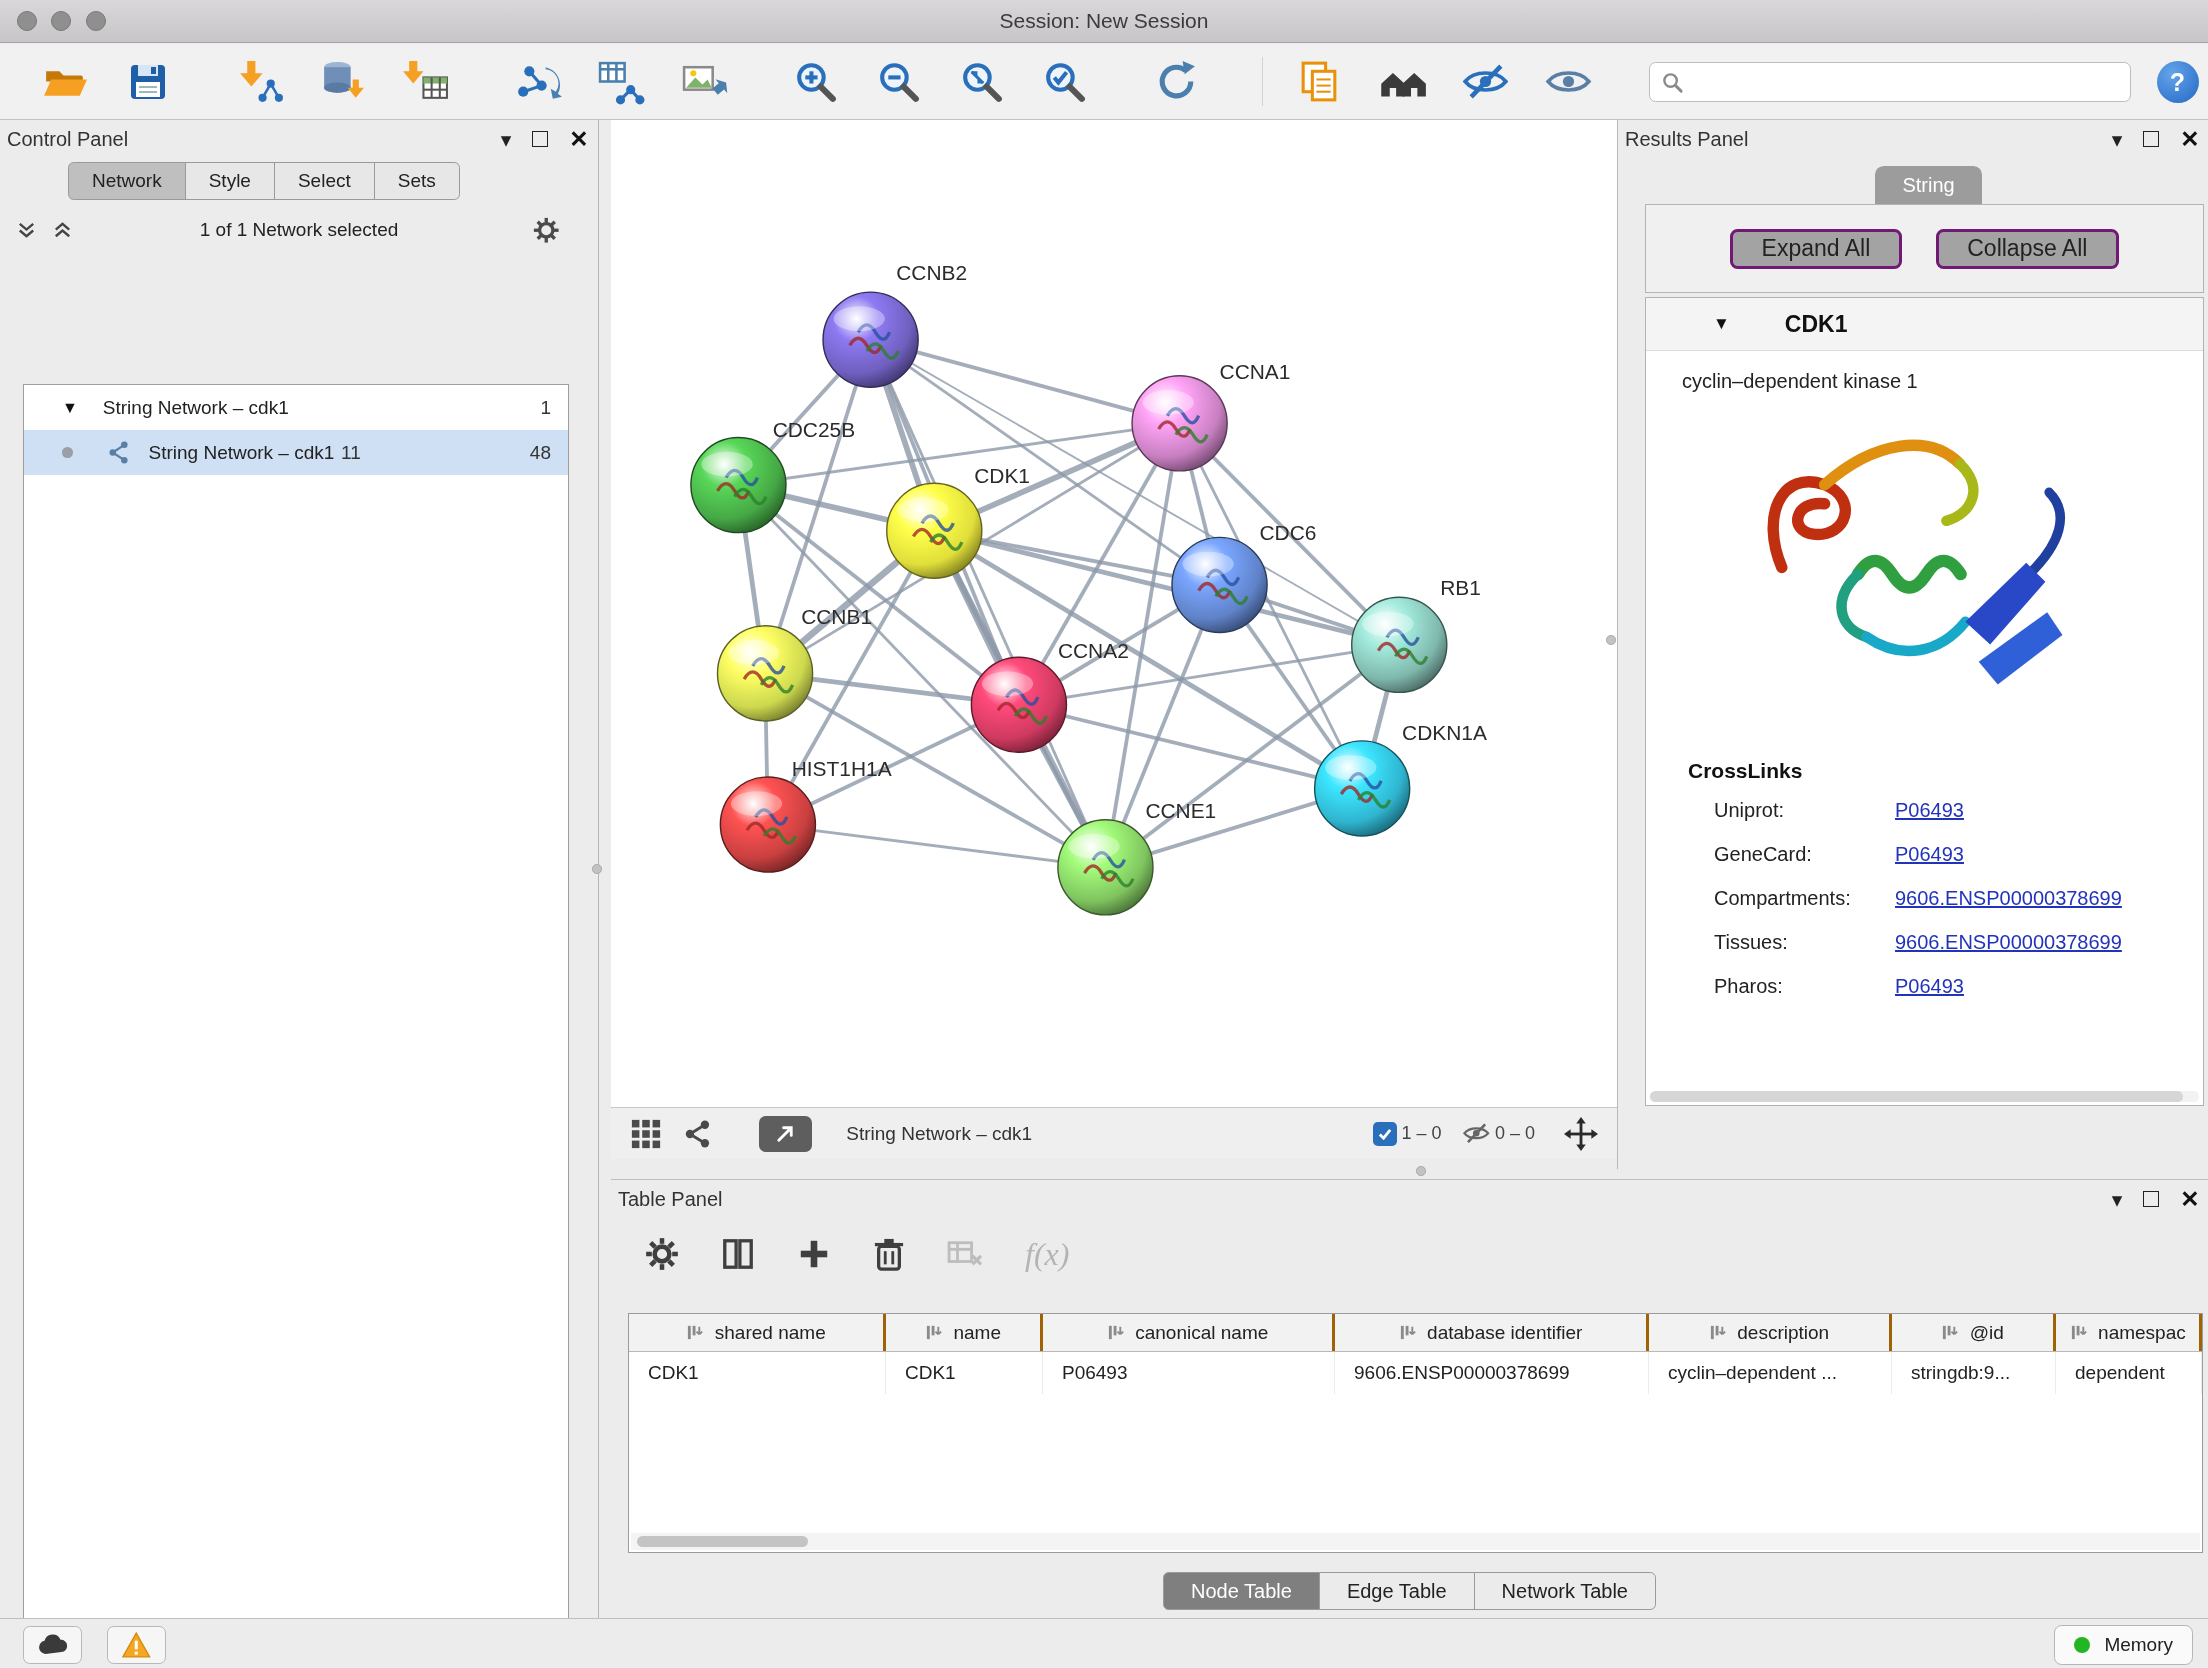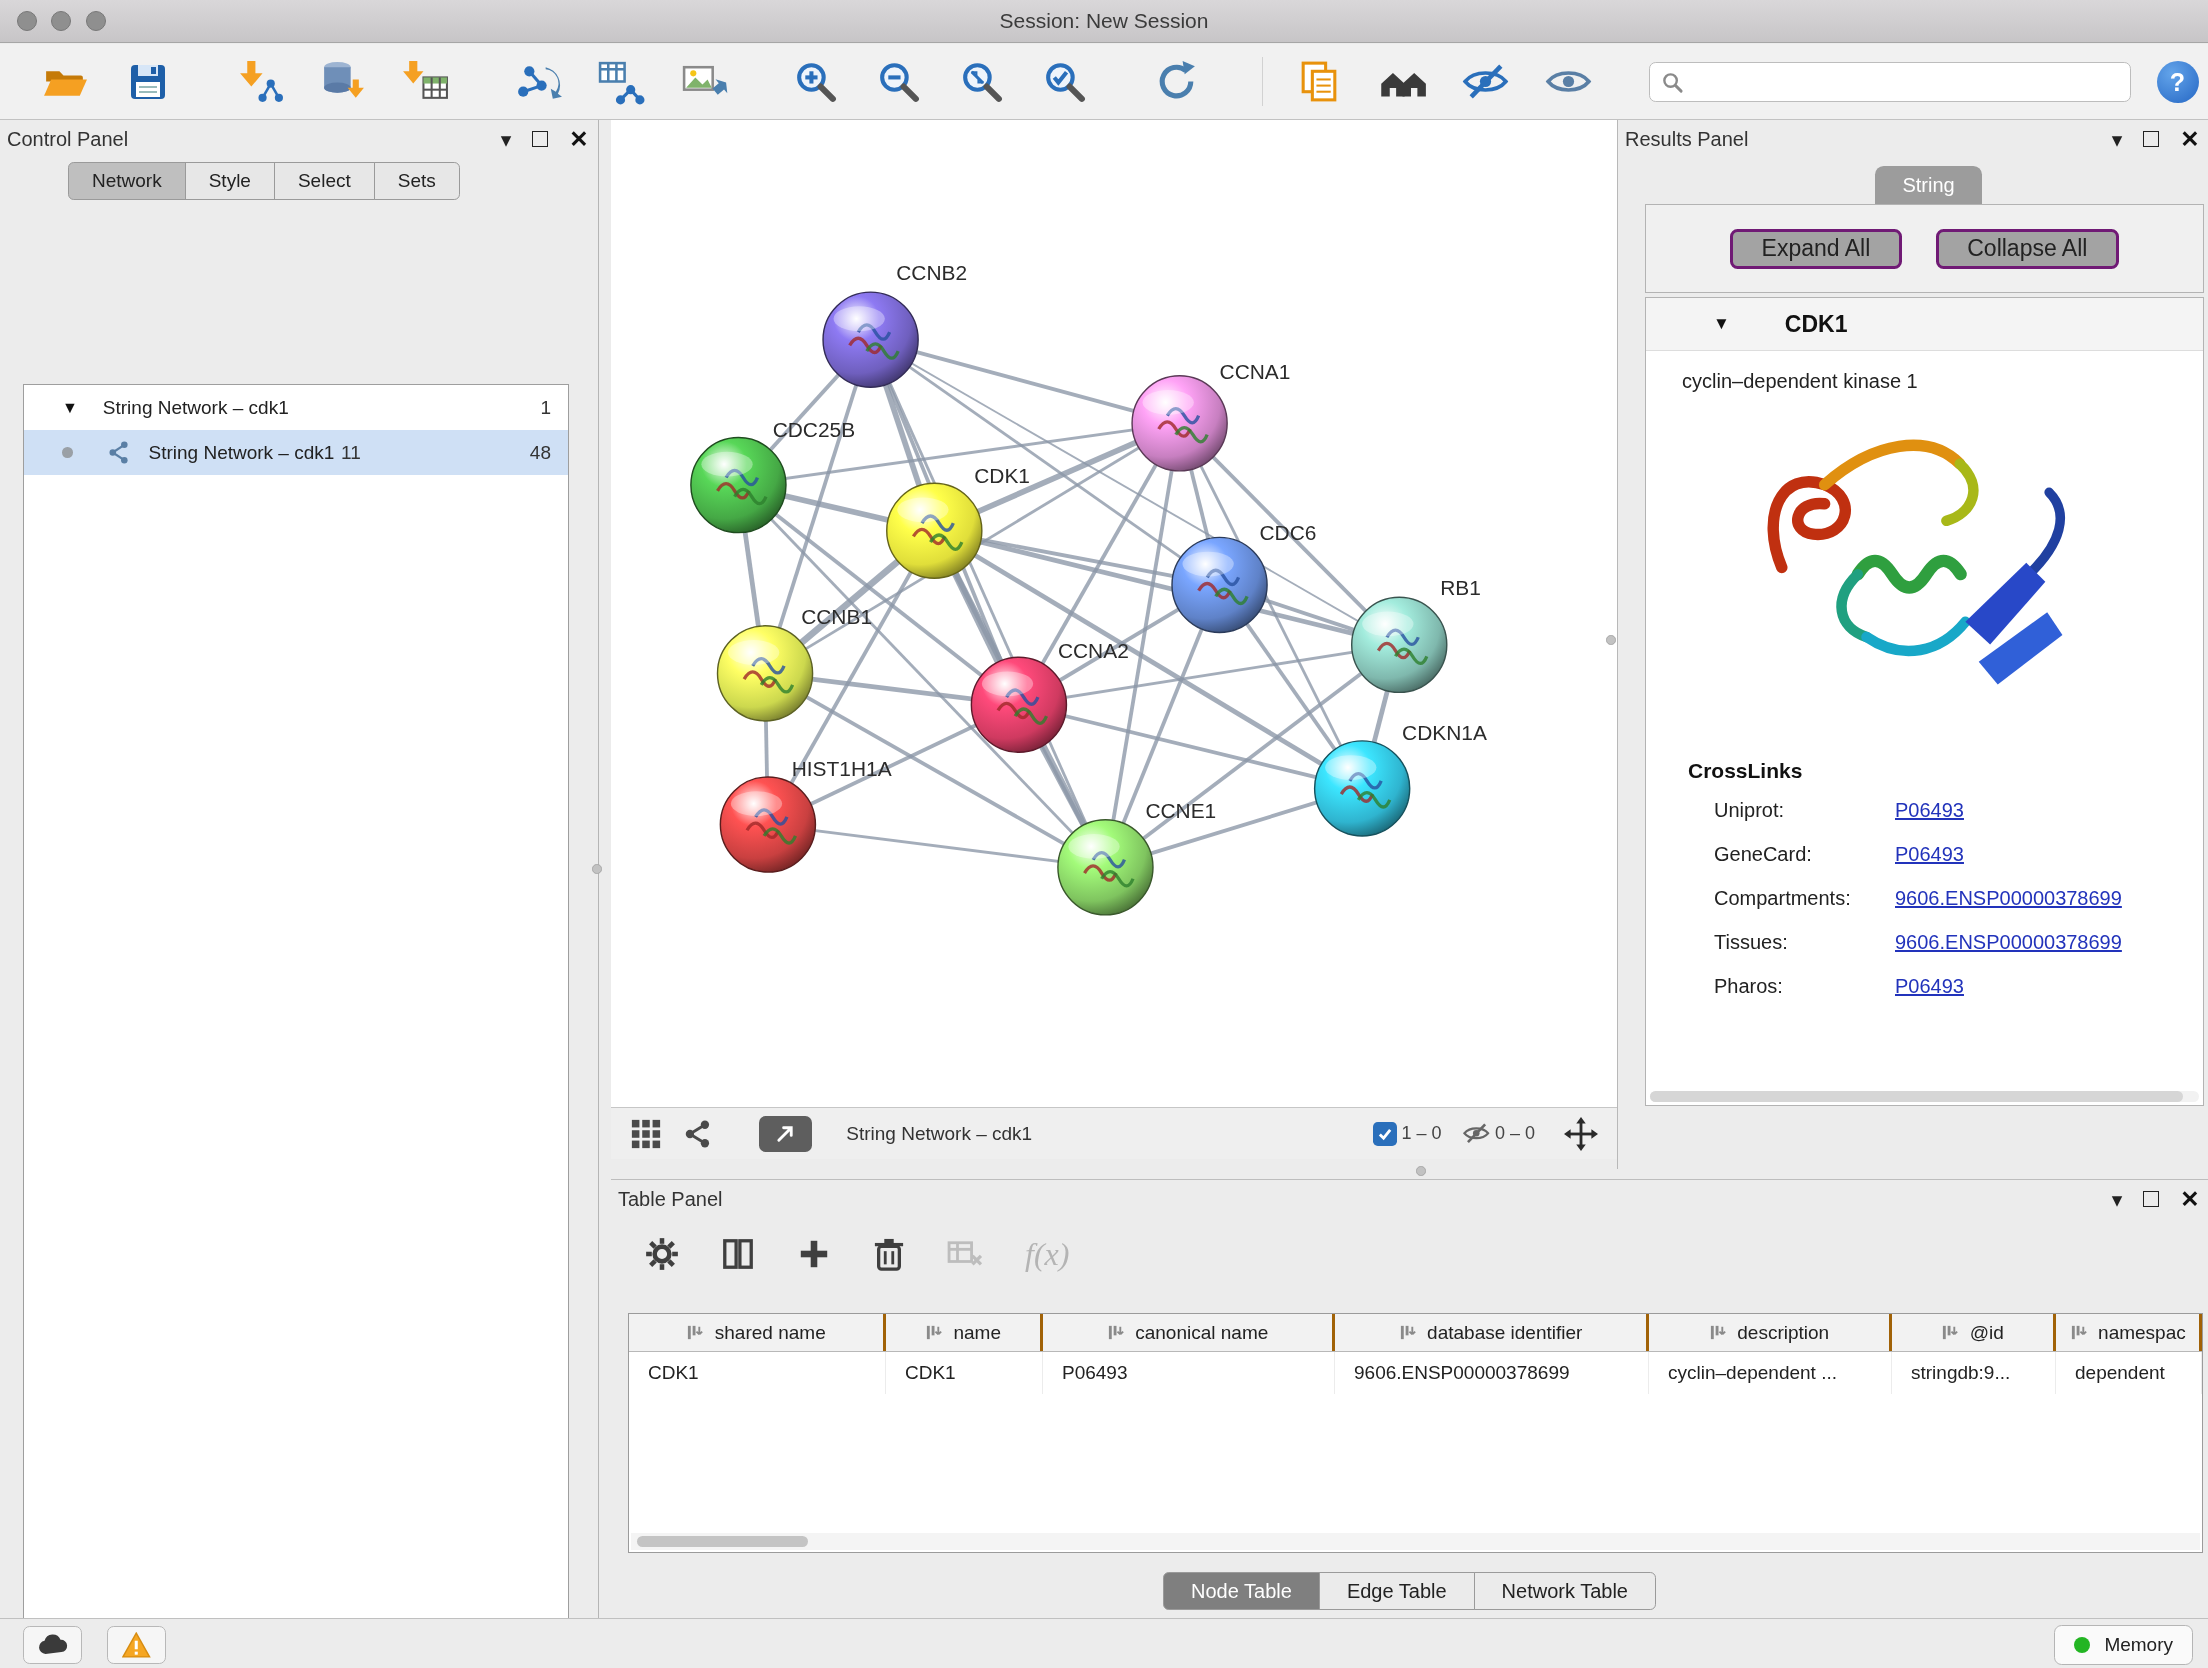--- a/index.html
+++ b/index.html
@@ -308,20 +308,42 @@
         <span class="pic">▾</span>
         <span class="maxbox"></span>
         <span class="closex">✕</span>
       </span>
     </div>
     <div class="seg">
       <div class="tab sel">Network</div>
       <div class="tab">Style</div>
       <div class="tab">Select</div>
       <div class="tab">Sets</div>
+    </div>
+    <div class="cp-status">
+      <svg class="chev" width="23" height="23" viewBox="0 0 24 24">
+        <path d="M5 5 l7 6 7-6 M5 12 l7 6 7-6" fill="none" stroke="#444" stroke-width="2.5"></path>
+      </svg>
+      <svg class="chev" width="23" height="23" viewBox="0 0 24 24">
+        <path d="M5 11 l7-6 7 6 M5 18 l7-6 7 6" fill="none" stroke="#444" stroke-width="2.5"></path>
+      </svg>
+      <span class="stxt">1 of 1 Network selected</span>
+      <svg class="gear" width="28.5" height="28.5" viewBox="0 0 30 30">
+        <circle cx="15" cy="15" r="7" fill="none" stroke="#4a4a4a" stroke-width="3.5"></circle>
+        <g stroke="#4a4a4a" stroke-width="3.5">
+          <line x1="15" y1="2" x2="15" y2="7"></line>
+            <line x1="15" y1="23" x2="15" y2="28"></line>
+          <line x1="2" y1="15" x2="7" y2="15"></line>
+            <line x1="23" y1="15" x2="28" y2="15"></line>
+          <line x1="6" y1="6" x2="9.5" y2="9.5"></line>
+            <line x1="20.5" y1="20.5" x2="24" y2="24"></line>
+          <line x1="6" y1="24" x2="9.5" y2="20.5"></line>
+            <line x1="20.5" y1="9.5" x2="24" y2="6"></line>
+        </g>
+      </svg>
     </div>
     <div class="netlist">
       <div class="trow">
         <span class="tri">▼</span>
         <span>String Network – cdk1</span>
         <span class="cnt">1</span>
       </div>
       <div class="trow child">
         <span class="dot"></span>
         <span class="nshare">

